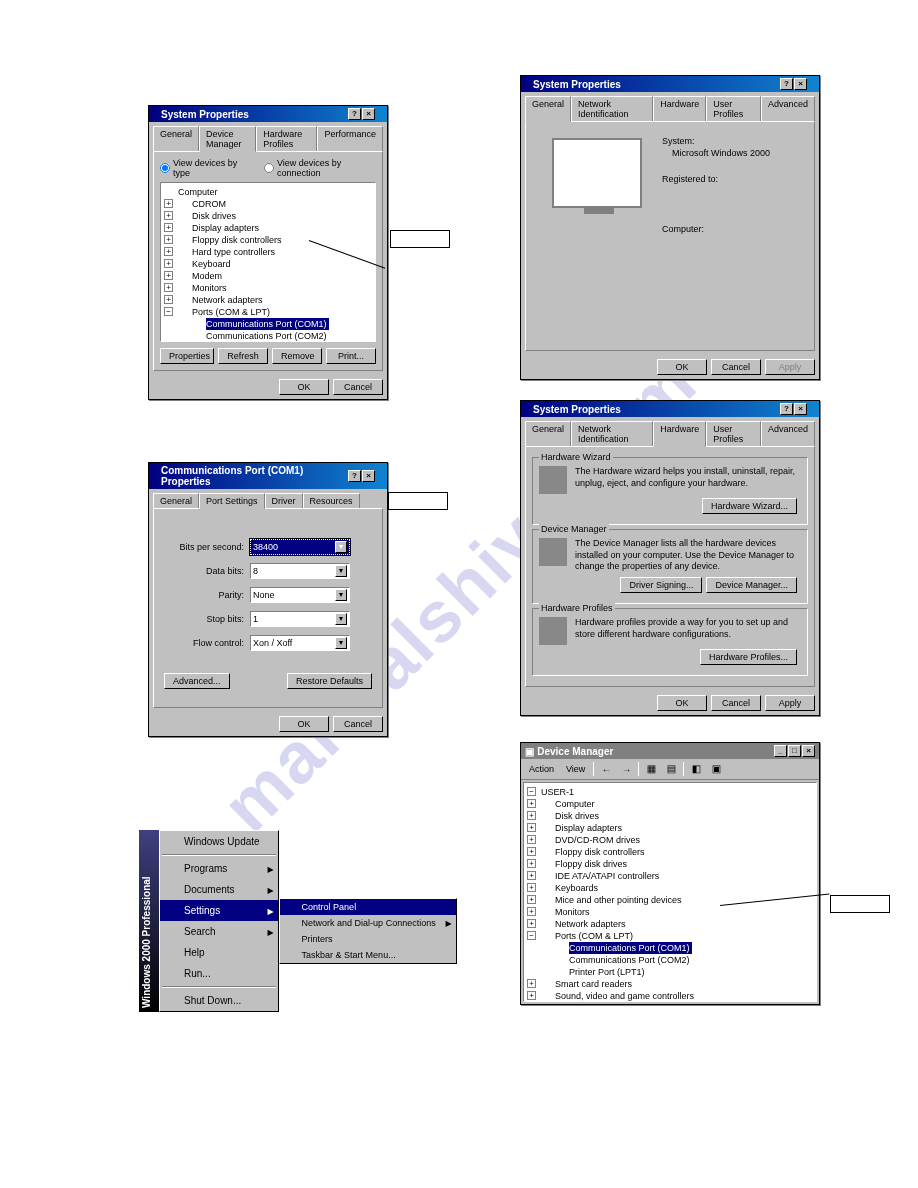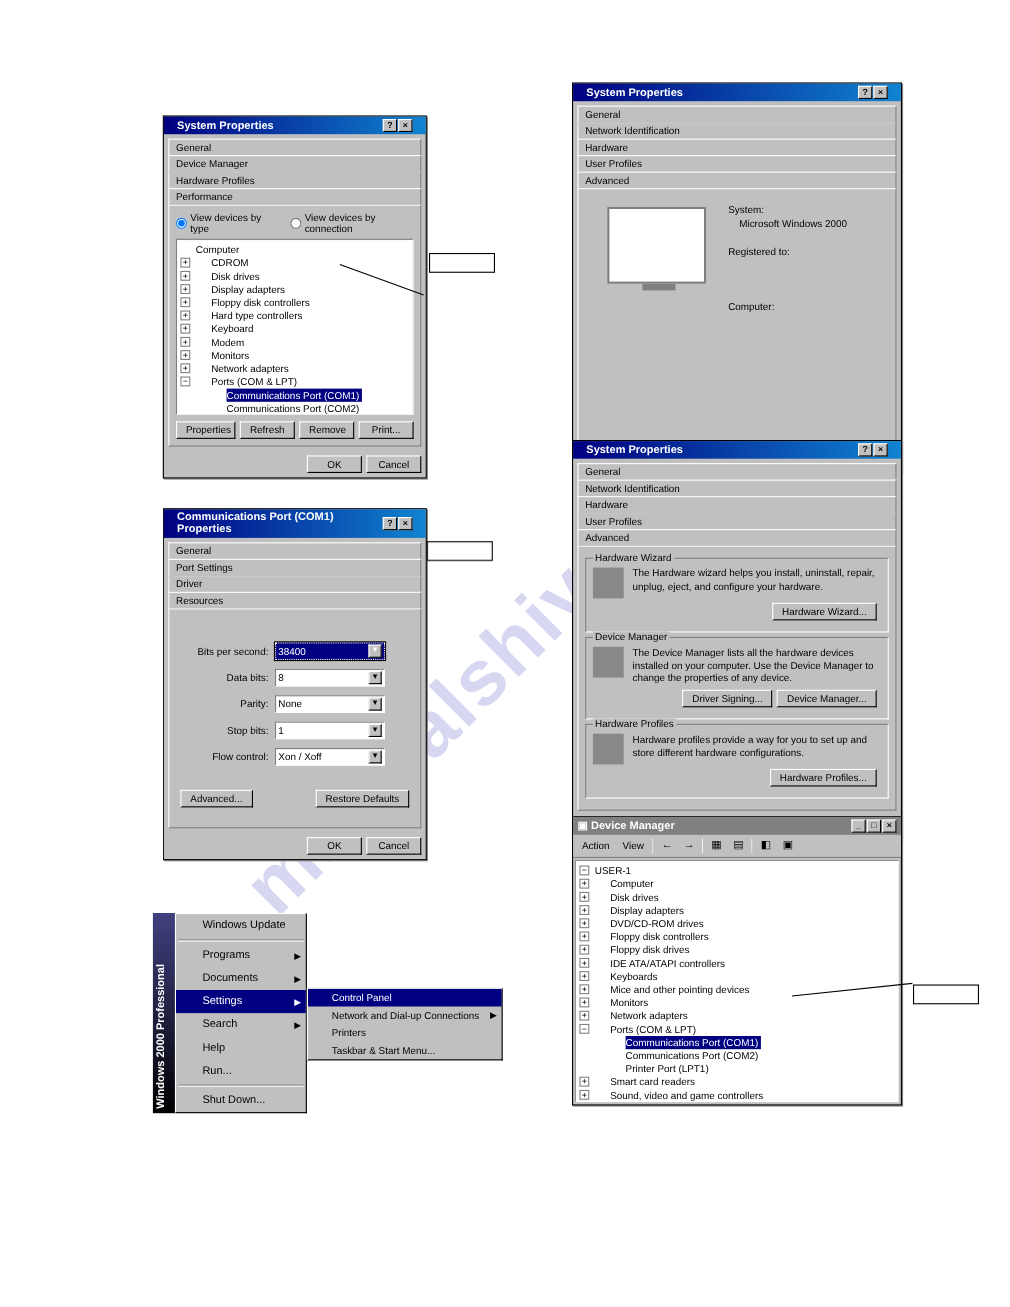--- a/index.html
+++ b/index.html
@@ -3,21 +3,21 @@
 <meta charset="utf-8">
 <style>
 * { box-sizing: border-box; margin: 0; padding: 0; }
 body { font-family: "MS Sans Serif", Tahoma, sans-serif; font-size: 9px; background: #fff; position: relative; width: 918px; height: 1188px; }
 .watermark { position: absolute; left: 50%; top: 50%; transform: translate(-50%,-50%) rotate(-45deg); font-size: 72px; color: #b8b8e8; opacity: 0.55; font-weight: bold; letter-spacing: 2px; pointer-events: none; z-index: 0; font-family: Arial, sans-serif;}
 .win { position: absolute; background: #c0c0c0; border: 1px solid #000; box-shadow: 1px 1px 0 #808080; z-index: 1; }
 .titlebar { background: linear-gradient(90deg,#000080,#1084d0); color:#fff; font-size: 10px; font-weight: bold; padding: 2px 12px; display:flex; justify-content:space-between; align-items:center; }
 .titlebar-dm { background:#808080; color:#fff; font-size:10px; font-weight:bold; padding:2px 4px; display:flex; justify-content:space-between; align-items:center;}
 .tbtns { display:flex; gap:1px; }
 .tbtn { width:13px; height:12px; background:#c0c0c0; border:1px solid #fff; border-right-color:#000; border-bottom-color:#000; font-size:8px; text-align:center; line-height:10px; color:#000; cursor:pointer;}
-.tabs { display:flex; padding: 4px 4px 0 4px; flex-direction: column; }
+.tabs { display:flex; padding: 4px 4px 0 4px; }
 .tab { padding: 2px 6px; background:#c0c0c0; border:1px solid #fff; border-bottom:none; border-right-color:#808080; font-size:9px; cursor:pointer; position:relative; }
 .tab.active { background:#c0c0c0; z-index:2; border-bottom:1px solid #c0c0c0; margin-bottom:-1px; }
 .tabbody { margin: 0 4px 4px 4px; padding: 6px; border:1px solid #fff; border-top-color:#fff; border-left-color:#fff; border-right-color:#808080; border-bottom-color:#808080; background:#c0c0c0; }
 .btn { background:#c0c0c0; border:1px solid #fff; border-right-color:#000; border-bottom-color:#000; padding:2px 8px; font-size:9px; cursor:pointer; min-width:50px; text-align:center; }
 .btnrow { display:flex; gap:4px; justify-content:flex-end; padding:4px; }
 .radio { font-size:9px; display:inline-flex; align-items:center; gap:3px; }
 .radio input { width:10px; height:10px; }
 .tree { background:#fff; border:1px solid #808080; border-right-color:#fff; border-bottom-color:#fff; padding:3px; font-size:9px; overflow:auto; }
 .tree-item { padding:1px 0 1px 14px; white-space:nowrap; position:relative; }
 .tree-item.l1 { padding-left: 14px;}

